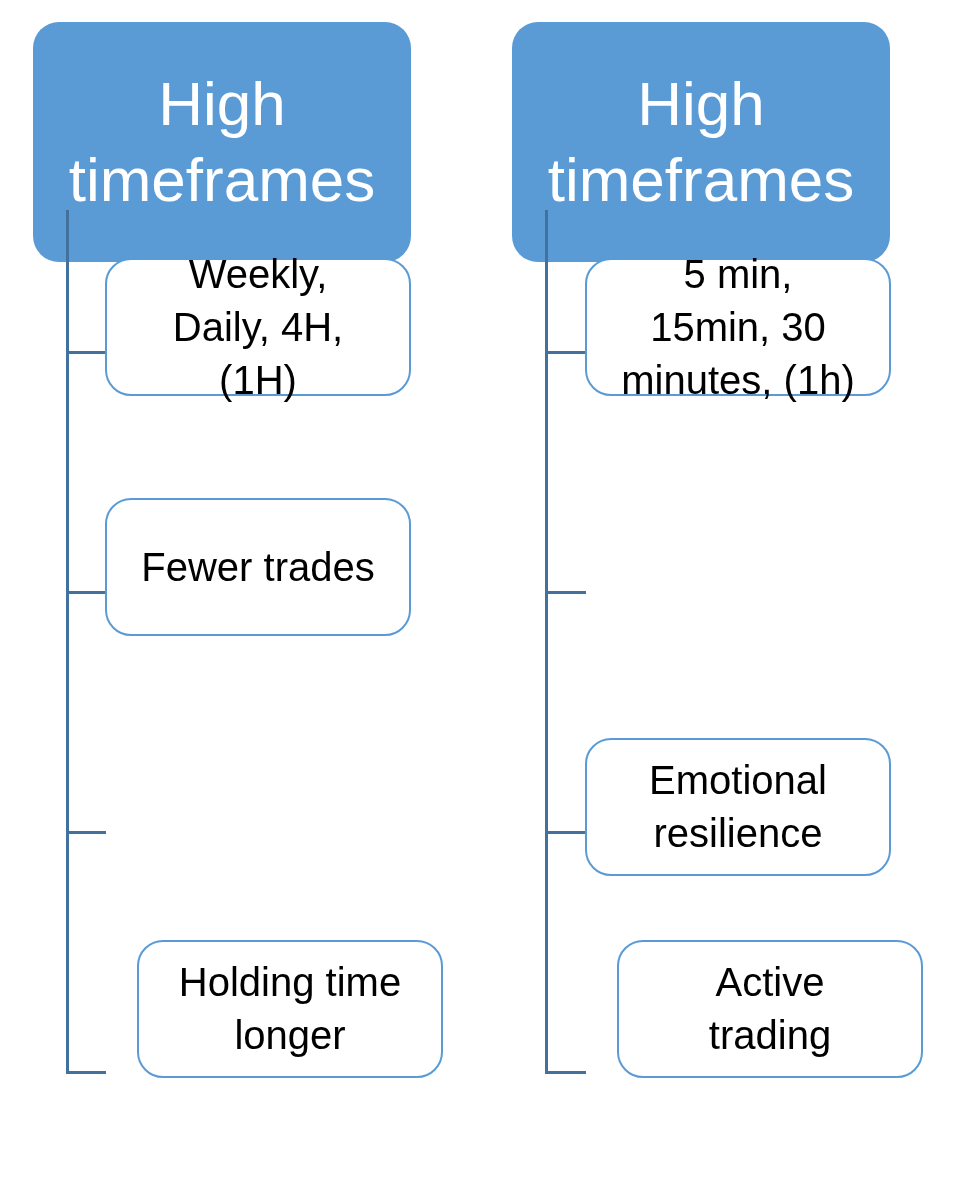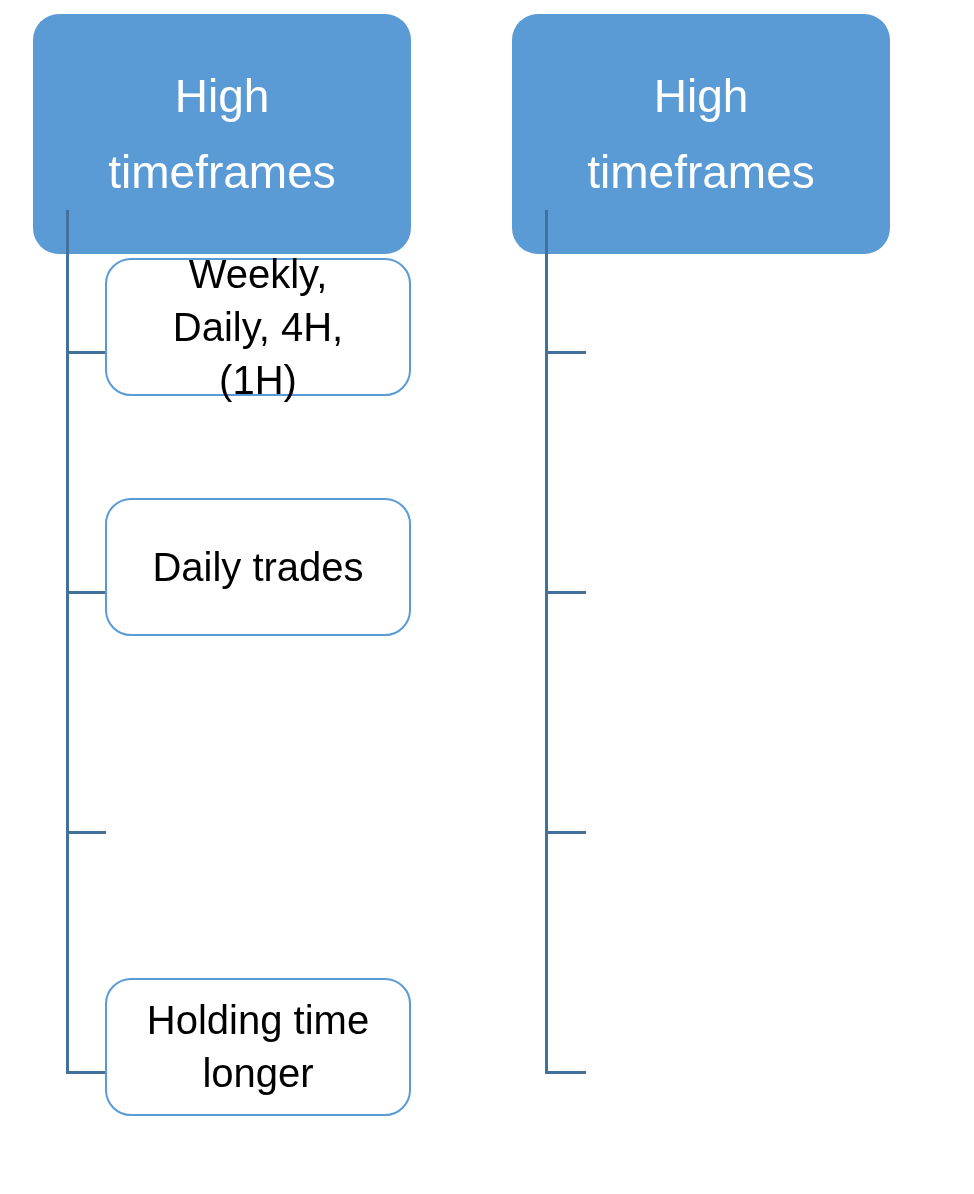--- a/index.html
+++ b/index.html
@@ -12,25 +12,25 @@
     width: 974px;
     height: 1194px;
     background: var(--bg, #ffffff);
     font-family: "Liberation Sans", sans-serif;
     overflow: hidden;
   }
   .header-box {
     position: absolute;
     width: 378px;
     height: 240px;
-    top: 14px;
+    top: 22px;
     background: var(--header-fill, #5B9BD5);
     border-radius: 26px;
     color: var(--header-text, #ffffff);
-    font-size: 46px;
+    font-size: 62px;
     line-height: 76px;
     display: flex;
     align-items: center;
     justify-content: center;
     text-align: center;
     white-space: pre-line;
   }
   .header-left  { left: 33px; }
   .header-right { left: 512px; }
 
@@ -71,46 +71,53 @@
     align-items: center;
     justify-content: center;
     text-align: center;
     white-space: pre-line;
   }
   .child-left  { left: 105px; }
   .child-right { left: 585px; }
   .row-1 { top: 258px; }
   .row-2 { top: 498px; }
   .row-3 { top: 738px; }
-  .row-4 { top: 978px; }
+  .row-4 { top: 940px; margin-left: 32px; }
 </style>
 </head>
 <body>
 
 <div class="canvas">
 
   <div class="header-box header-left">High
 timeframes</div>
 
   <div class="trunk trunk-left"></div>
   <div class="stub stub-left stub-1"></div>
   <div class="stub stub-left stub-2"></div>
   <div class="stub stub-left stub-3"></div>
   <div class="stub stub-left stub-4"></div>
 
   <div class="child-box child-left row-1">Weekly,
 Daily, 4H,
 (1H)</div>
-  <div class="child-box child-left row-2">Daily trades</div>
+  <div class="child-box child-left row-2">Fewer trades</div>
   <div class="child-box child-left row-4">Holding time
 longer</div>
 
   <div class="header-box header-right">High
 timeframes</div>
 
   <div class="trunk trunk-right"></div>
   <div class="stub stub-right stub-1"></div>
   <div class="stub stub-right stub-2"></div>
   <div class="stub stub-right stub-3"></div>
   <div class="stub stub-right stub-4"></div>
 
+  <div class="child-box child-right row-1">5 min,
+15min, 30
+minutes, (1h)</div>
+  <div class="child-box child-right row-3">Emotional
+resilience</div>
+  <div class="child-box child-right row-4">Active
+trading</div>
 
 </div>
 
 </body></html>

